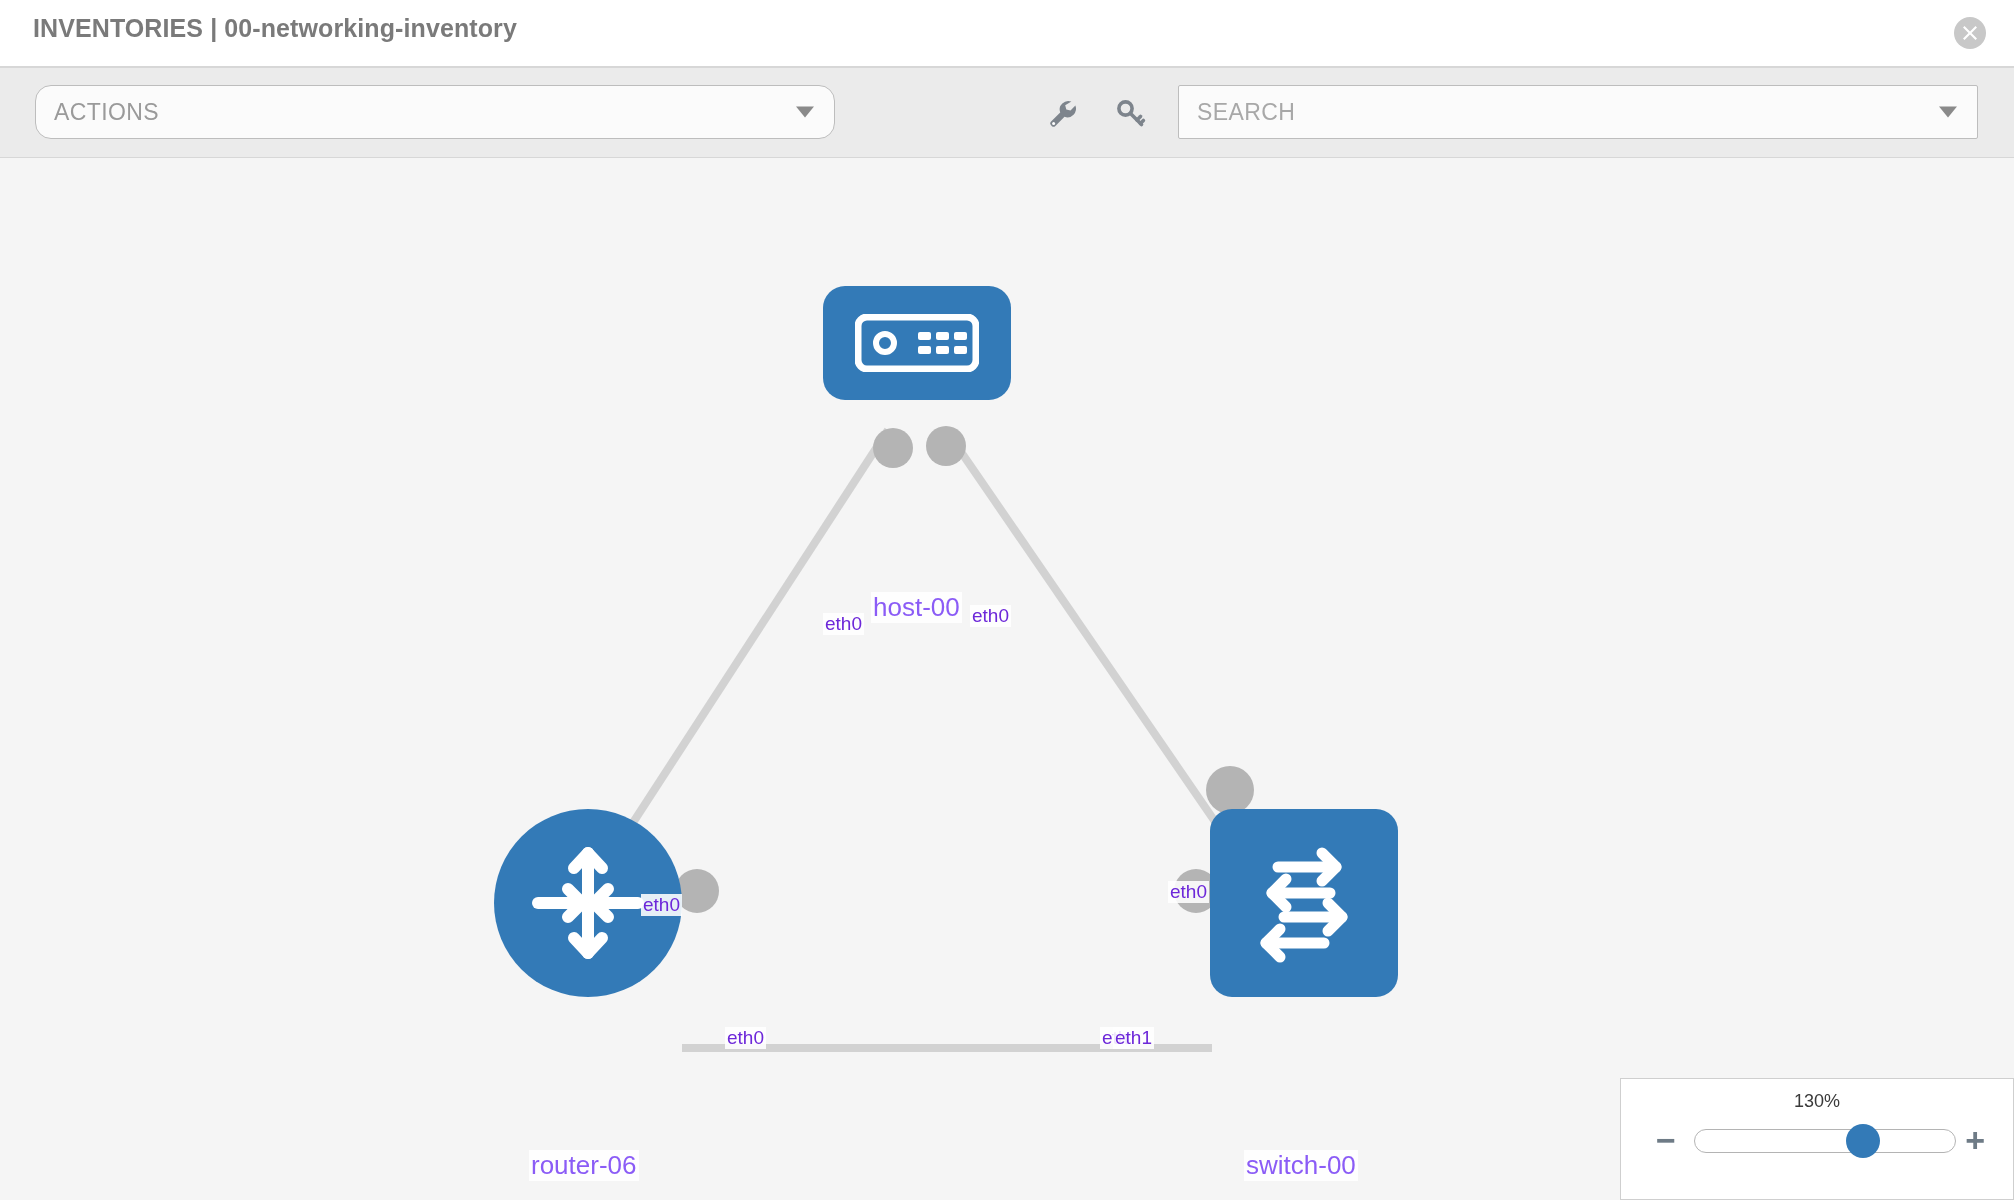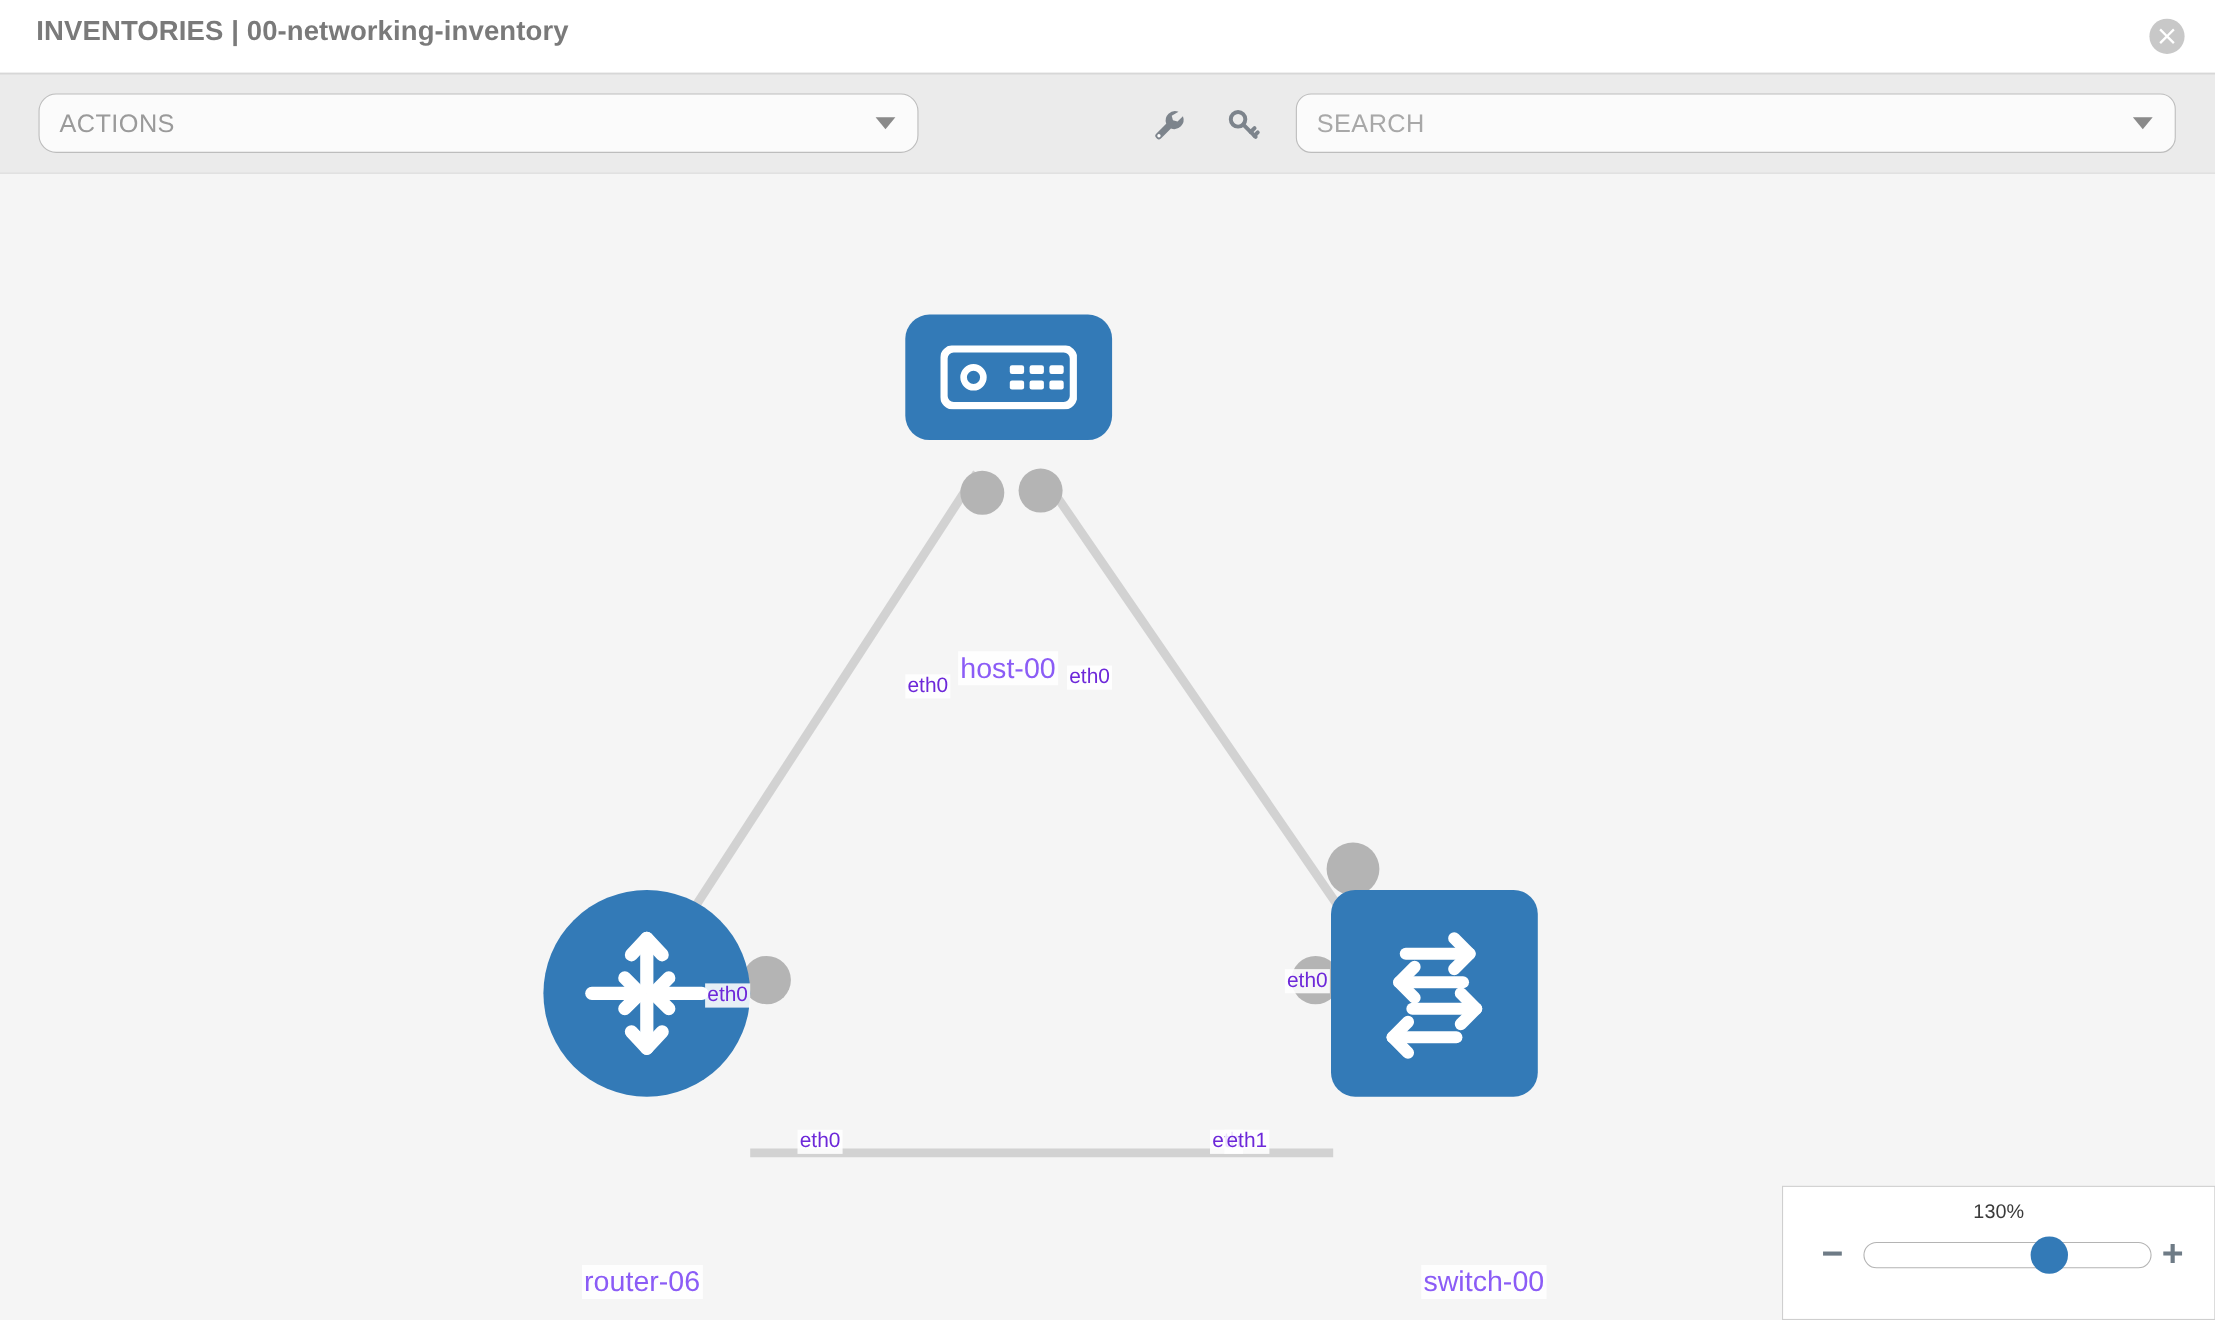--- a/index.html
+++ b/index.html
@@ -84,21 +84,21 @@
   }
   .tool-icon.wrench { left: 1042px; }
   .tool-icon.key    { left: 1110px; }
 
   .search-box {
     position: absolute;
     left: 1178px; top: 85px;
     width: 800px; height: 54px;
     background: #fbfbfb;
     border: 1px solid #bdbdbd;
-    border-radius: 14px;
+    border-radius: 2px;
     cursor: text;
   }
   .search-label {
     position: absolute;
     left: 18px; top: 13px;
     font-size: 23px;
     color: #a8a8a8;
     letter-spacing: 0.4px;
   }
 
@@ -309,21 +309,21 @@
     <span class="iface-label" style="left:823px; top:455px;">eth0</span>
     <span class="iface-label" style="left:970px; top:447px;">eth0</span>
     <span class="iface-label" style="left:641px; top:736px;">eth0</span>
     <span class="iface-label" style="left:1168px; top:723px;">eth0</span>
     <span class="iface-label" style="left:725px; top:869px;">eth0</span>
     <span class="iface-label" style="left:1100px; top:869px;">eth</span>
     <span class="iface-label" style="left:1113px; top:869px;">eth1</span>
 
     <span class="node-label" style="left:871px; top:434px;">host-00</span>
     <span class="node-label" style="left:529px; top:992px;">router-06</span>
-    <span class="node-label" style="left:1244px; top:992px;margin-left:48px;">switch-00</span>
+    <span class="node-label" style="left:1244px; top:992px;">switch-00</span>
 
   </div>
 
   <div class="zoom-panel">
     <div class="zoom-value">130%</div>
     <div class="zoom-minus">−</div>
     <div class="zoom-track">
       <div class="zoom-thumb" style="left:58%;"></div>
     </div>
     <div class="zoom-plus">+</div>

